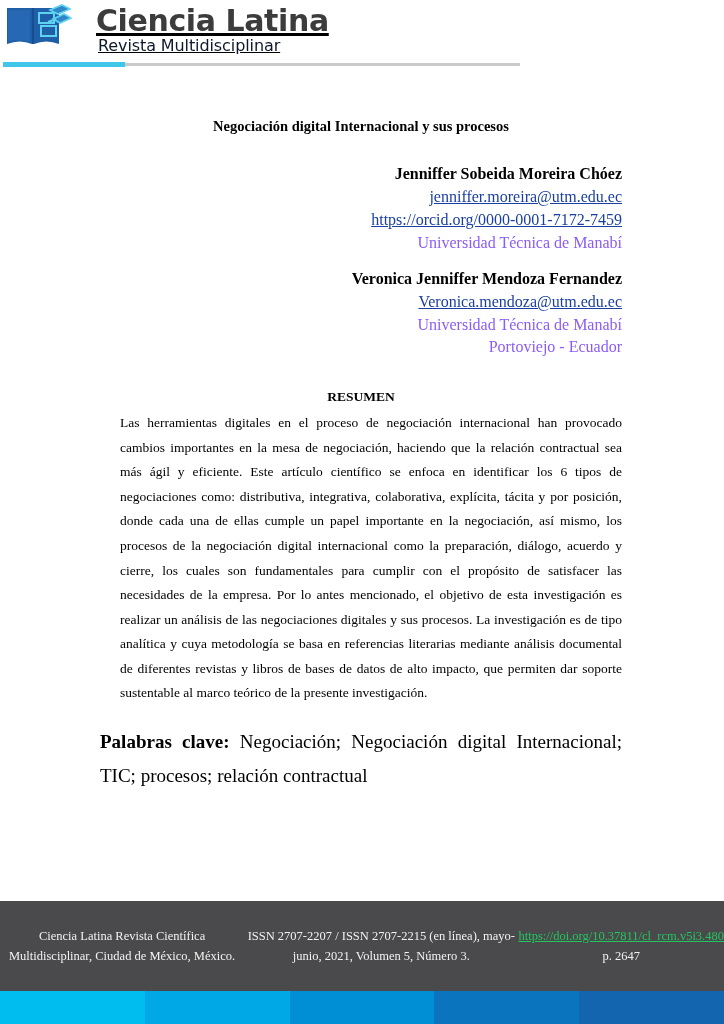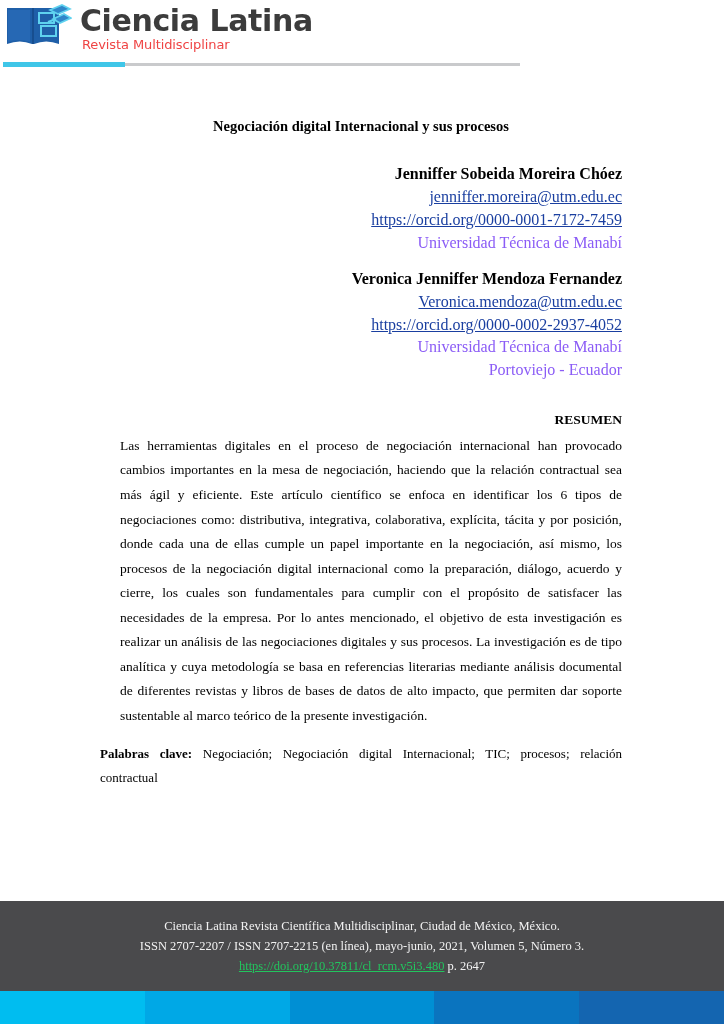--- a/index.html
+++ b/index.html
@@ -29,22 +29,23 @@
     left: 0;
     top: 0;
     width: 724px;
     height: 72px;
   }
   .logo-block {
     position: absolute;
     left: 4px;
     top: 2px;
     display: flex;
-    align-items: center;
-    gap: 8px;
+    align-items: flex-end;
+    gap: 24px;
+    text-decoration: underline;
   }
   .logo-mark {
     width: 68px;
     height: 52px;
     display: block;
   }
   .logo-words {
     display: flex;
     flex-direction: column;
     justify-content: center;
@@ -53,23 +54,23 @@
   .logo-title {
     font-family: "DejaVu Sans", "Liberation Sans", sans-serif;
     font-size: 30px;
     font-weight: bold;
     color: #3c3c3c;
     letter-spacing: -0.4px;
     margin: 0 0 2px 0;
   }
   .logo-sub {
     font-family: "DejaVu Sans", "Liberation Sans", sans-serif;
-    font-size: 13px;
+    font-size: 16px;
     font-weight: normal;
-    color: #ef4444;
+    color: #0f172a;
     letter-spacing: -0.1px;
     padding-left: 2px;
   }
 
   .rule-wrap {
     position: absolute;
     left: 0;
     top: 62px;
     width: 724px;
     height: 5px;
@@ -128,52 +129,52 @@
   }
   .author-affil {
     display: block;
     color: #8b5cf6;
   }
 
   .section-head {
     margin-top: 30px;
     font-size: 13.5px;
     font-weight: bold;
-    text-align: right;
+    text-align: center;
   }
 
   .abstract {
     margin-top: 6px;
     font-size: 13.5px;
     line-height: 1.82;
     text-align: justify;
     text-justify: inter-word;
     margin-left: 20px;
   }
 
   .keywords {
-    font-size: 13px;
+    font-size: 19px;
     line-height: 1.82;
     text-align: justify;
   }
   .keywords b {
     font-weight: bold;
   }
 
   
   .footer-band {
     position: absolute;
     left: 0;
     top: 901px;
     width: 724px;
     height: 90px;
     background: #4a4a4c;
     color: #ffffff;
     display: flex;
-    flex-direction: column;
+    flex-direction: row;
     align-items: center;
     justify-content: center;
   }
   .footer-line {
     font-size: 12.5px;
     line-height: 1.62;
     text-align: center;
     color: #f2f2f2;
   }
   .footer-doi {
@@ -247,21 +248,20 @@
       <div class="author-group">
         <span class="author-name">Jenniffer Sobeida Moreira Chóez</span>
         <a class="author-link" href="#">jenniffer.moreira@utm.edu.ec</a>
         <a class="author-link" href="#">https://orcid.org/0000-0001-7172-7459</a>
         <span class="author-affil">Universidad Técnica de Manabí</span>
       </div>
 
       <div class="author-group">
         <span class="author-name">Veronica Jenniffer Mendoza Fernandez</span>
         <a class="author-link" href="#">Veronica.mendoza@utm.edu.ec</a>
-        <a class="author-link" href="#">https://orcid.org/0000-0002-2937-4052</a>
         <span class="author-affil">Universidad Técnica de Manabí</span>
         <span class="author-affil">Portoviejo - Ecuador</span>
       </div>
 
     </div>
 
     <div class="section-head">RESUMEN</div>
 
     <p class="abstract">Las herramientas digitales en el proceso de negociación internacional han provocado cambios importantes en la mesa de negociación, haciendo que la relación contractual sea más ágil y eficiente. Este artículo científico se enfoca en identificar los 6 tipos de negociaciones como: distributiva, integrativa, colaborativa, explícita, tácita y por posición, donde cada una de ellas cumple un papel importante en la negociación, así mismo, los procesos de la negociación digital internacional como la preparación, diálogo, acuerdo y cierre, los cuales son fundamentales para cumplir con el propósito de satisfacer las necesidades de la empresa. Por lo antes mencionado, el objetivo de esta investigación es realizar un análisis de las negociaciones digitales y sus procesos. La investigación es de tipo analítica y cuya metodología se basa en referencias literarias mediante análisis documental de diferentes revistas y libros de bases de datos de alto impacto, que permiten dar soporte sustentable al marco teórico de la presente investigación.</p>
 

